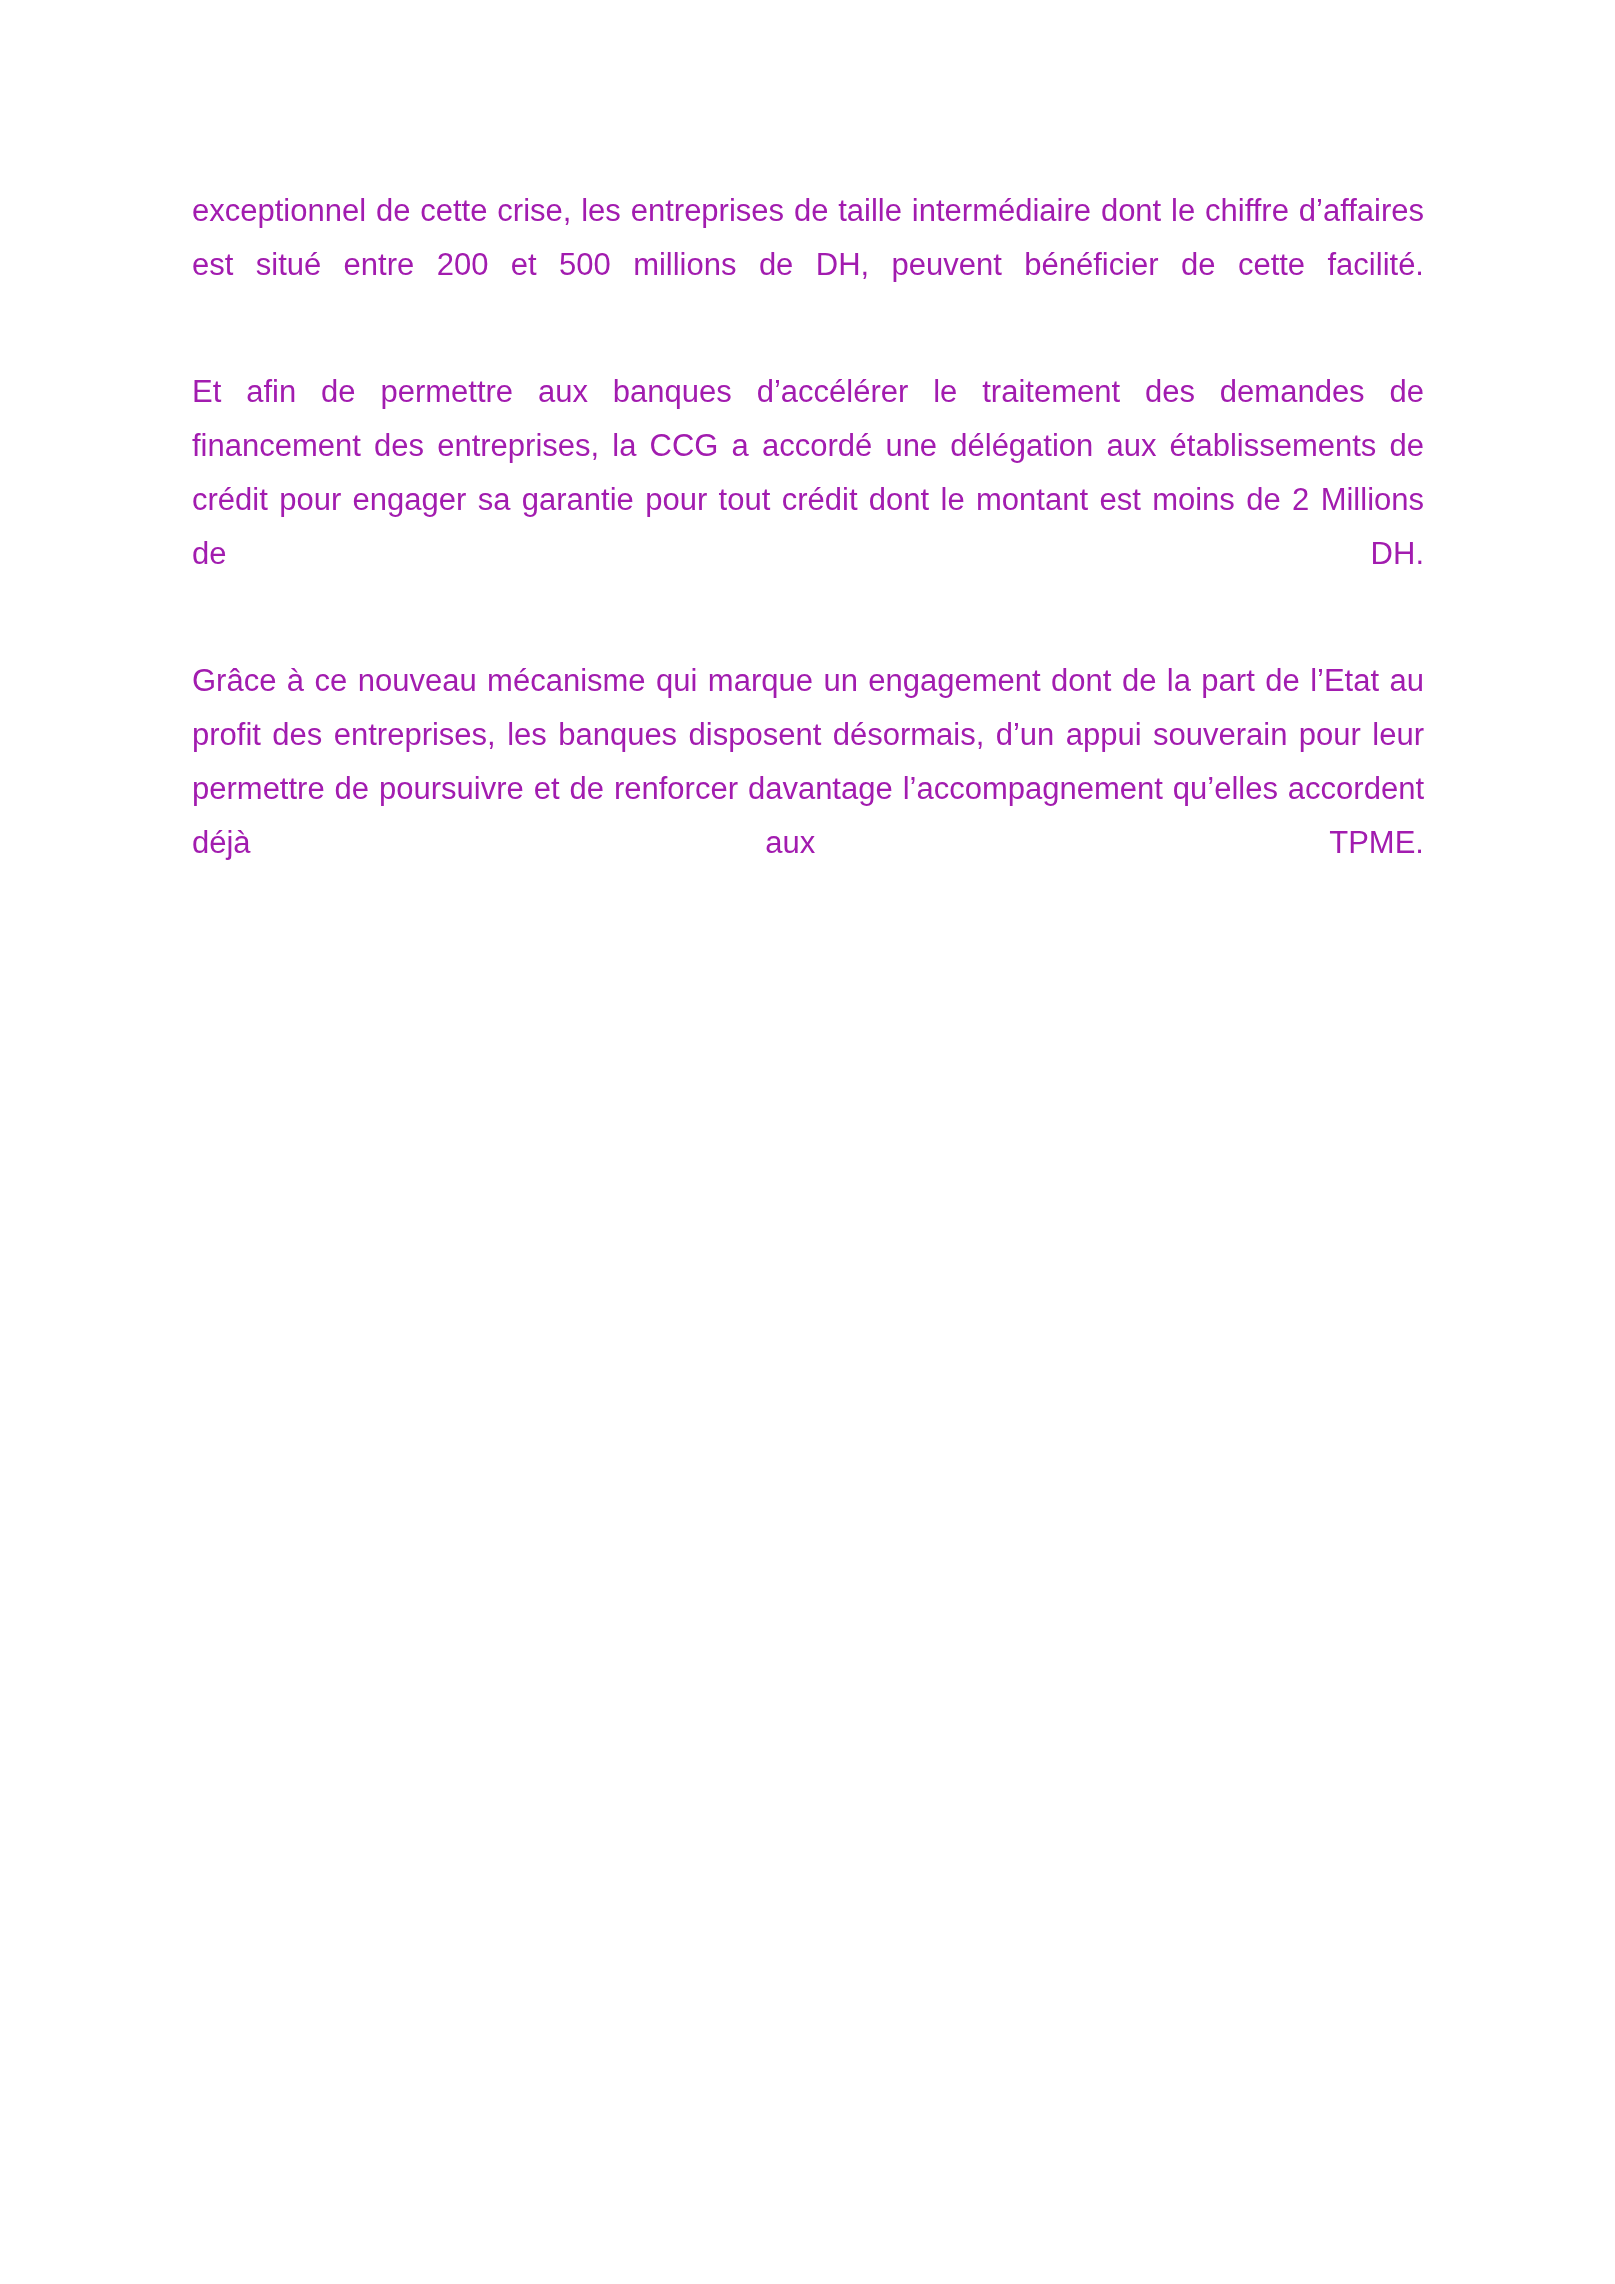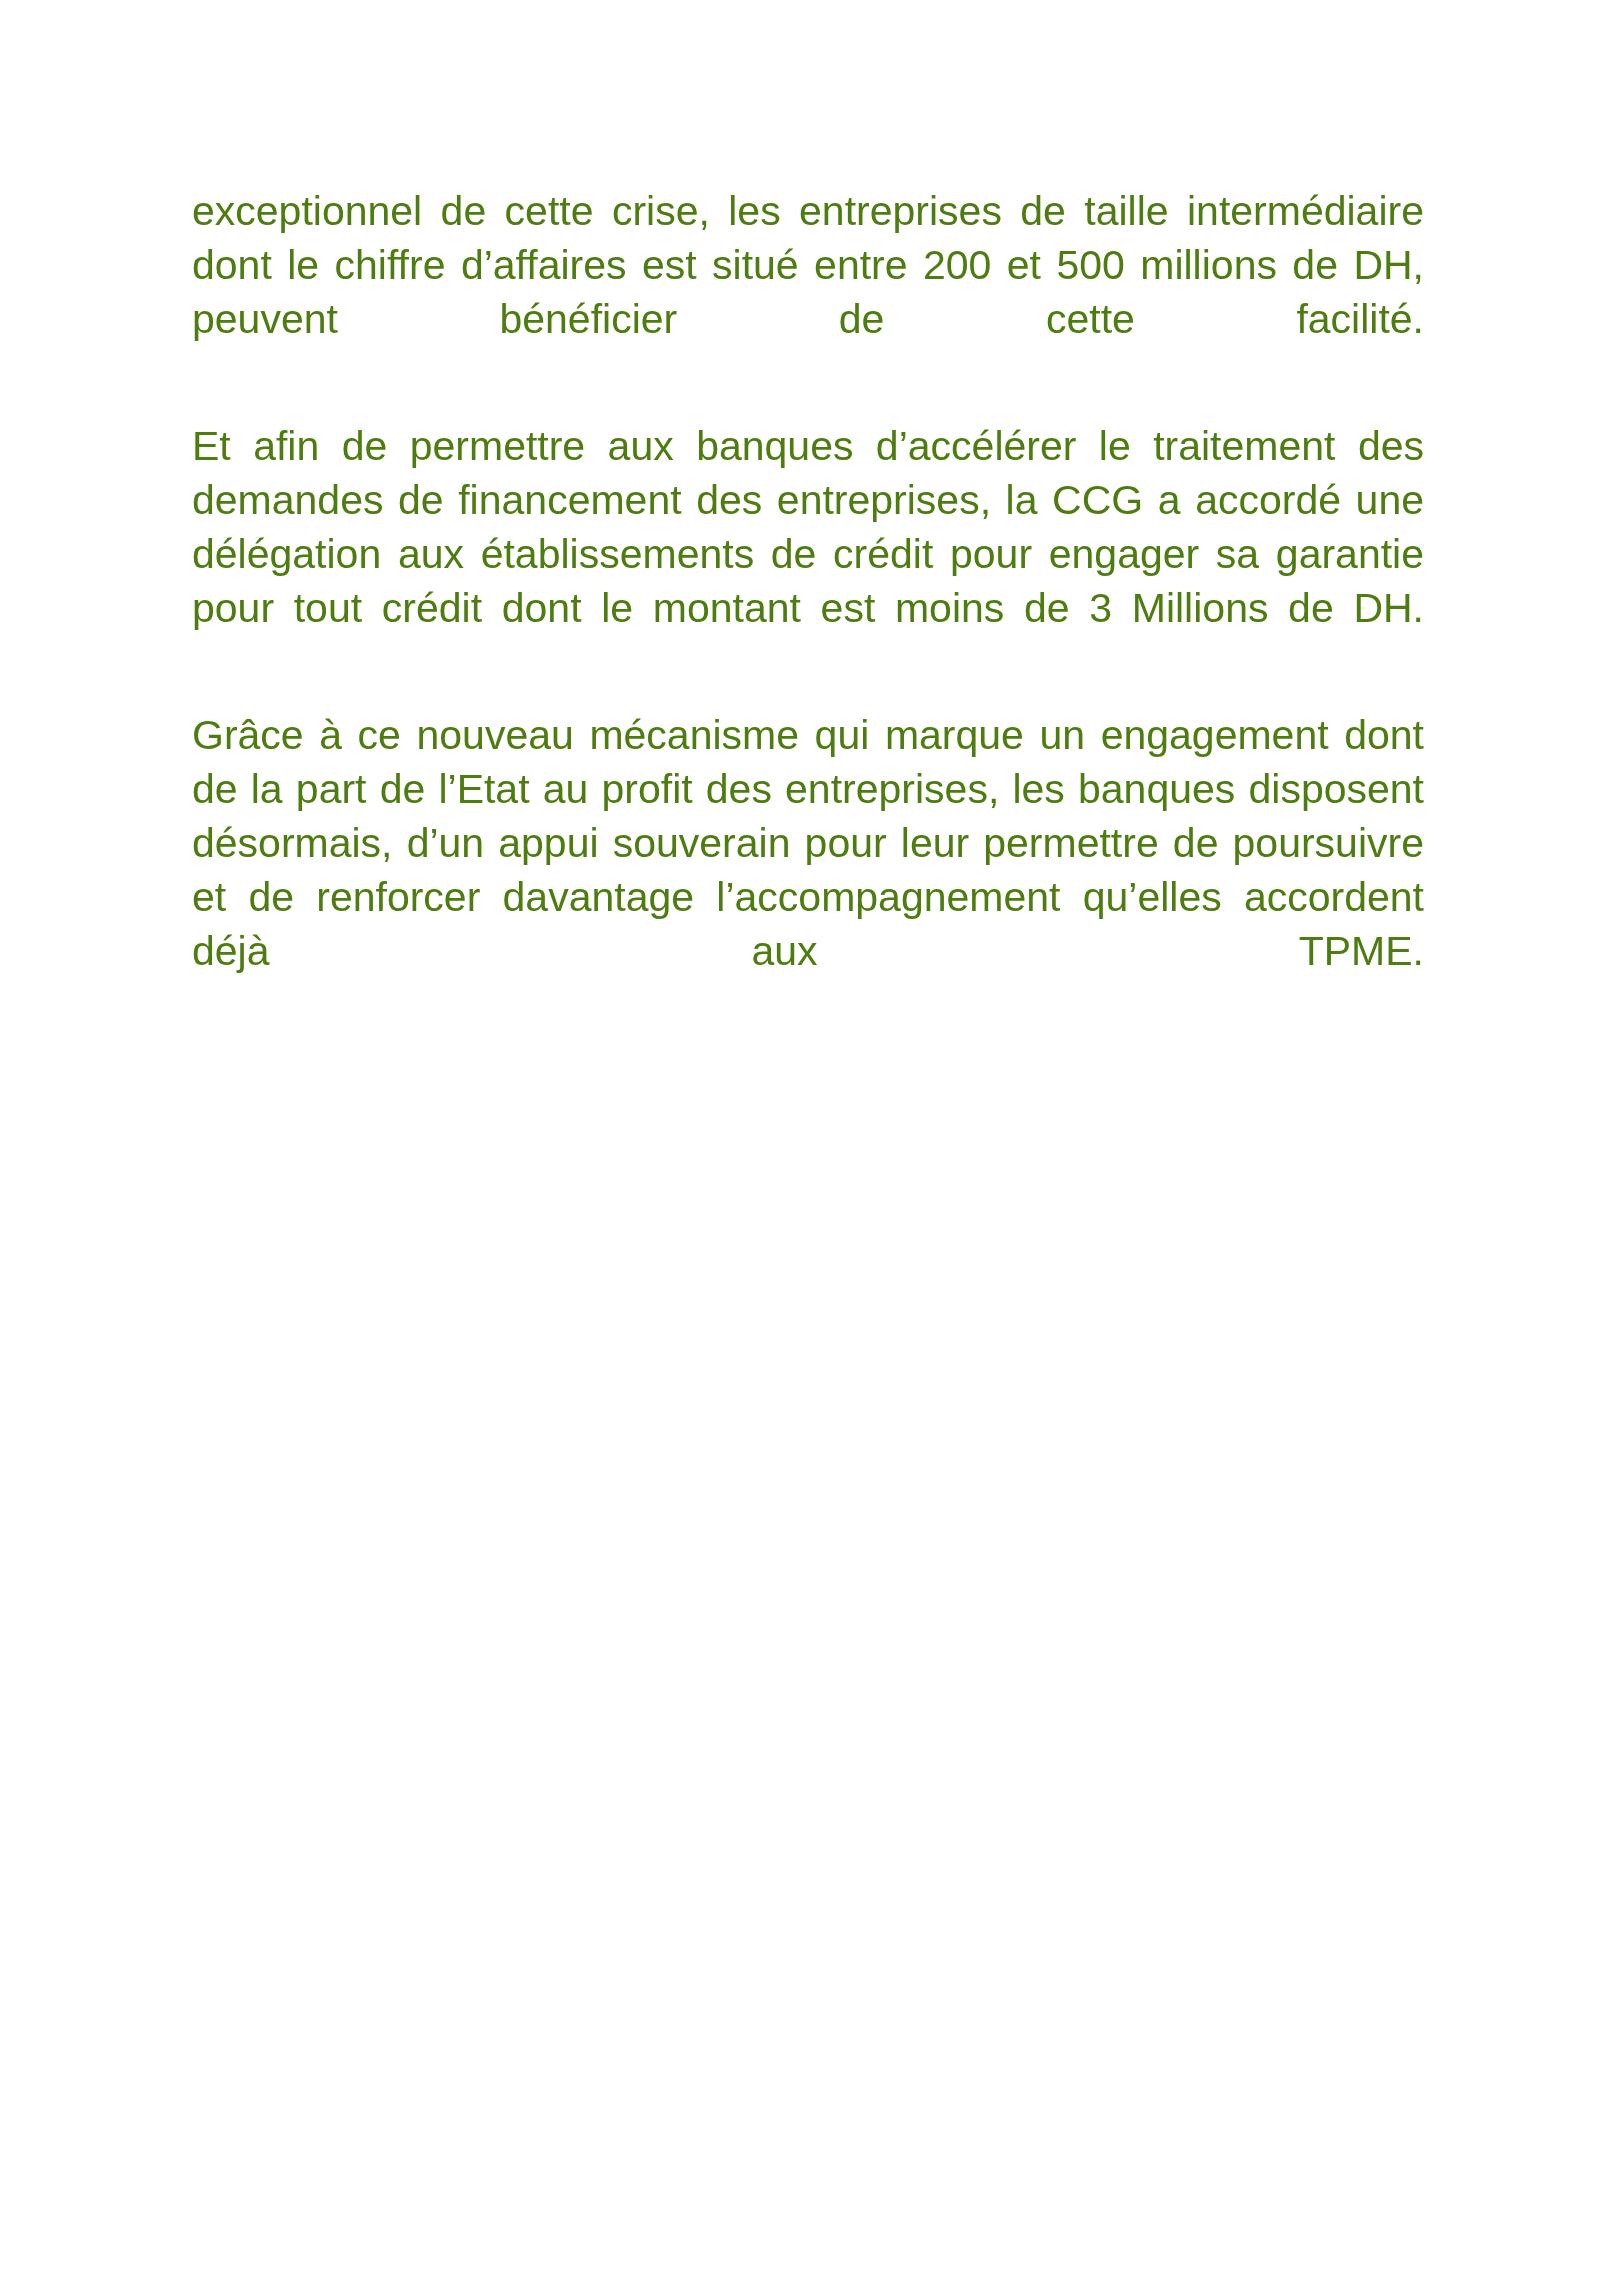--- a/index.html
+++ b/index.html
@@ -20,23 +20,23 @@
 
   .text-column {
     position: absolute;
     left: 192px;
     top: 184px;
     width: 1232px;
   }
 
   .paragraph {
     font-family: "Liberation Sans", "DejaVu Sans", sans-serif;
-    font-size: 41px;
+    font-size: 31px;
     line-height: 54px;
-    color: #4d7c0f;
+    color: #a21caf;
     text-align: justify;
     text-justify: inter-word;
     margin: 0 0 19px 0;
     -webkit-hyphens: none;
     hyphens: none;
     word-spacing: 0.02em;
   }
 
   .paragraph:last-child {
     margin-bottom: 0;
@@ -51,20 +51,20 @@
 </style>
 </head>
 <body>
 
 <div class="page">
 
   <div class="text-column">
 
     <p class="paragraph">exceptionnel de cette crise, les entreprises de taille intermédiaire dont le chiffre d’affaires est situé entre 200 et 500 millions de DH, peuvent bénéficier de cette facilité.</p>
 
-    <p class="paragraph">Et afin de permettre aux banques d’accélérer le traitement des demandes de financement des entreprises, la CCG a accordé une délégation aux établissements de crédit pour engager sa garantie pour tout crédit dont le montant est moins de 3 Millions de DH.</p>
+    <p class="paragraph">Et afin de permettre aux banques d’accélérer le traitement des demandes de financement des entreprises, la CCG a accordé une délégation aux établissements de crédit pour engager sa garantie pour tout crédit dont le montant est moins de 2 Millions de DH.</p>
 
     <p class="paragraph">Grâce à ce nouveau mécanisme qui marque un engagement dont de la part de l’Etat au profit des entreprises, les banques disposent désormais, d’un appui souverain pour leur permettre de poursuivre et de renforcer davantage l’accompagnement qu’elles accordent déjà aux TPME.</p>
 
   </div>
 
 </div>
 
 
 </body></html>

